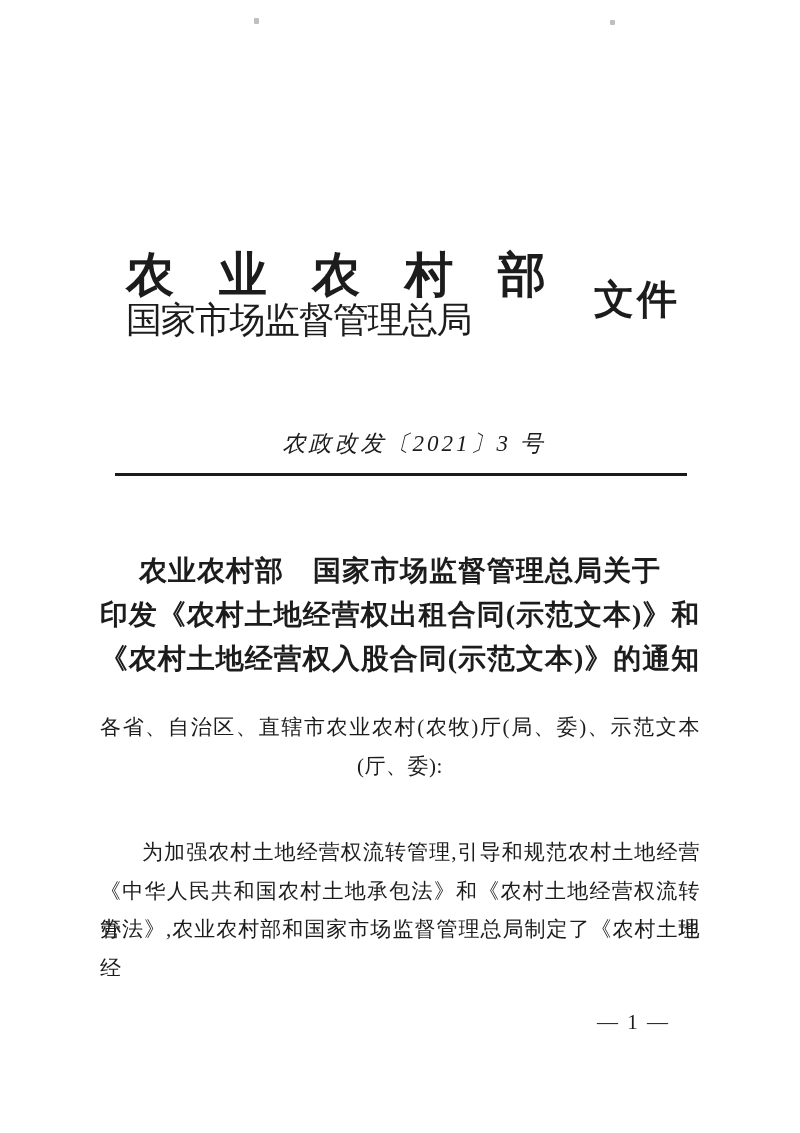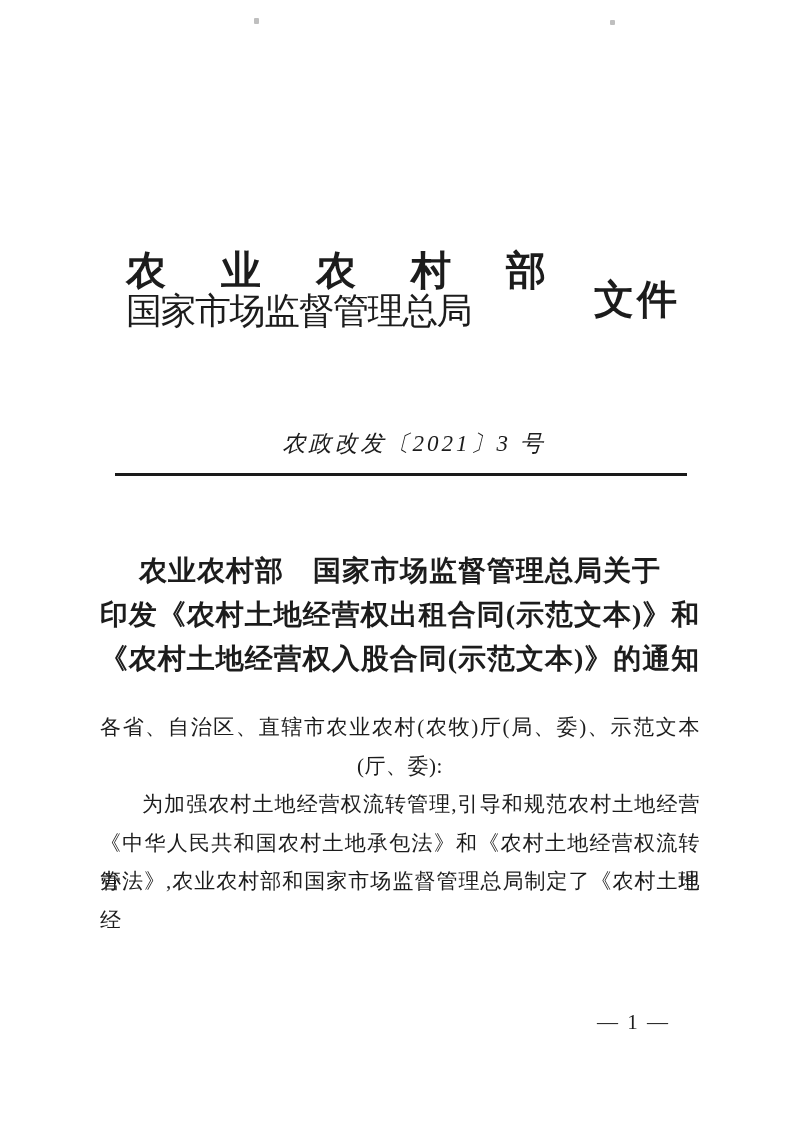--- a/index.html
+++ b/index.html
@@ -36,21 +36,21 @@
     width: 570px;
     height: 115px;
   }
   .org-names {
     position: absolute;
     left: 0;
     top: 0;
     width: 420px;
   }
   .org-line1 {
-    font-size: 40px;
+    font-size: 48px;
     font-weight: 900;
     line-height: 1.1;
     text-align: justify;
     -moz-text-align-last: justify;
     text-align-last: justify;
     width: 420px;
   }
   .org-line2 {
     font-size: 36px;
     font-weight: 400;
@@ -124,20 +124,21 @@
     white-space: normal;
     text-align: justify;
     -moz-text-align-last: justify;
     text-align-last: justify;
   }
   .body-line.l {
     text-align: center;
   }
   .body-line.ind {
     text-indent: 42px;
+    margin-top: 48px;
   }
 
   
   .page-number {
     position: absolute;
     top: 1010px;
     right: 130px;
     font-size: 21px;
     letter-spacing: 2px;
   }

